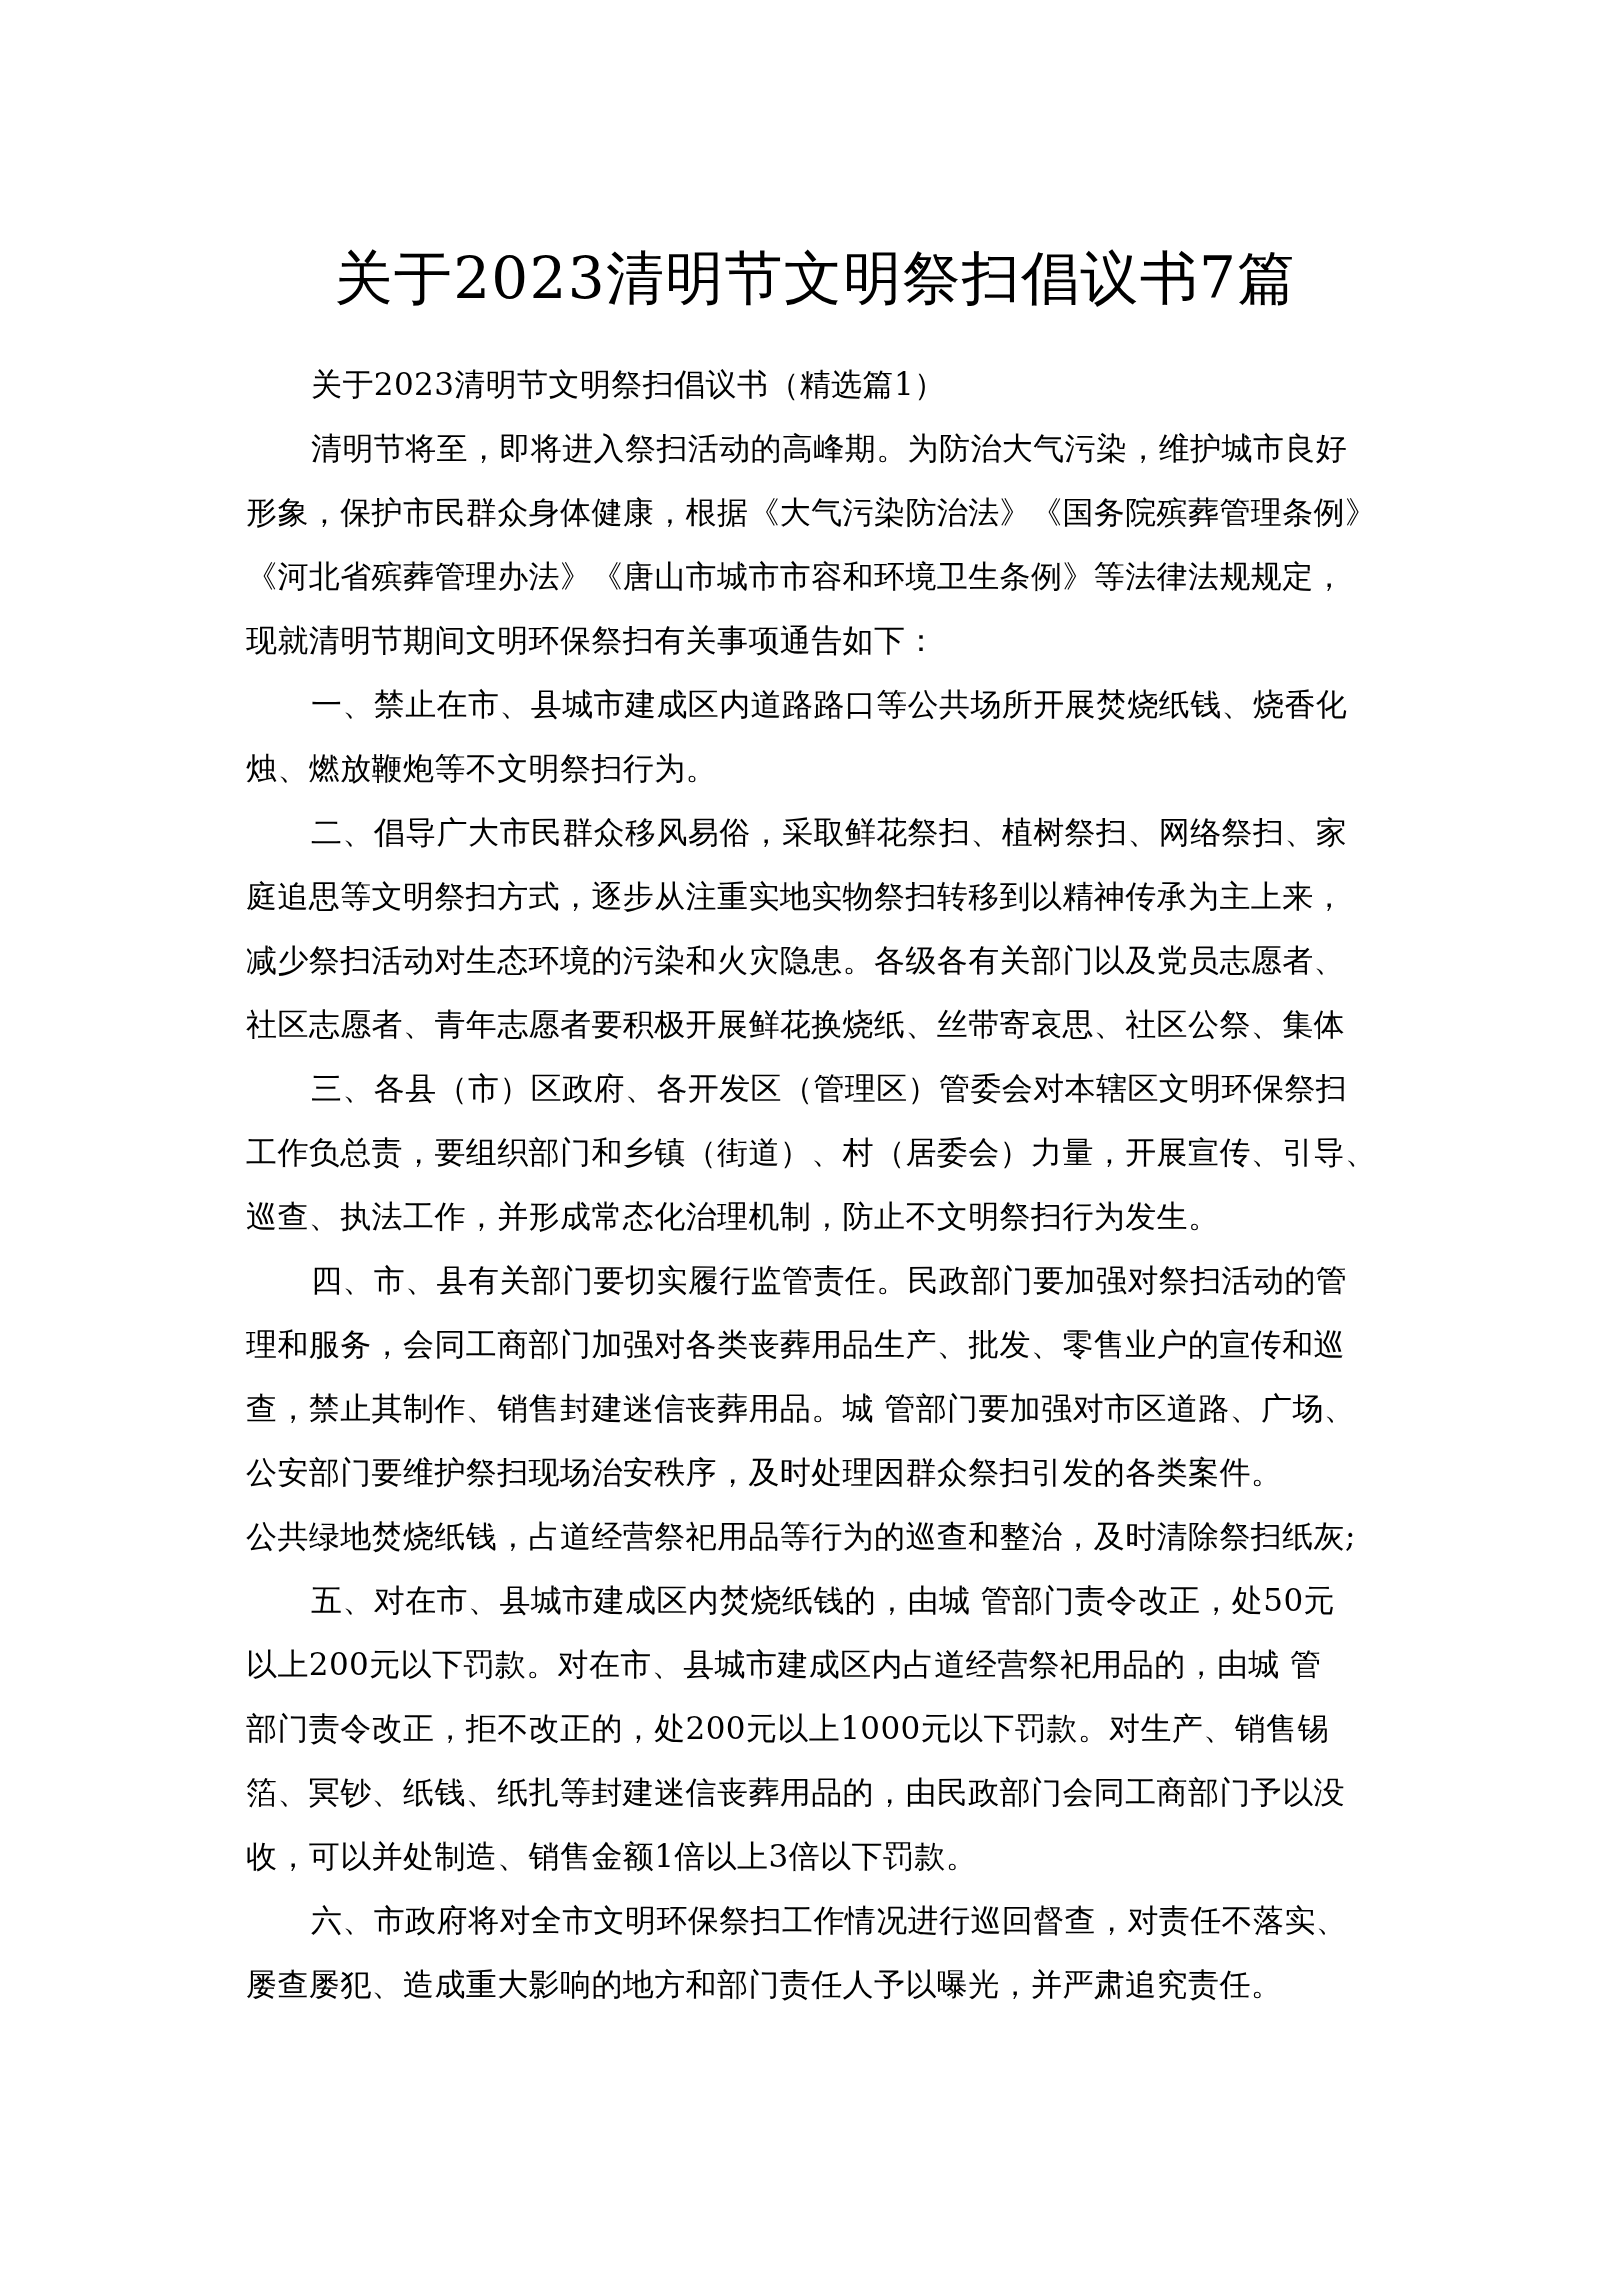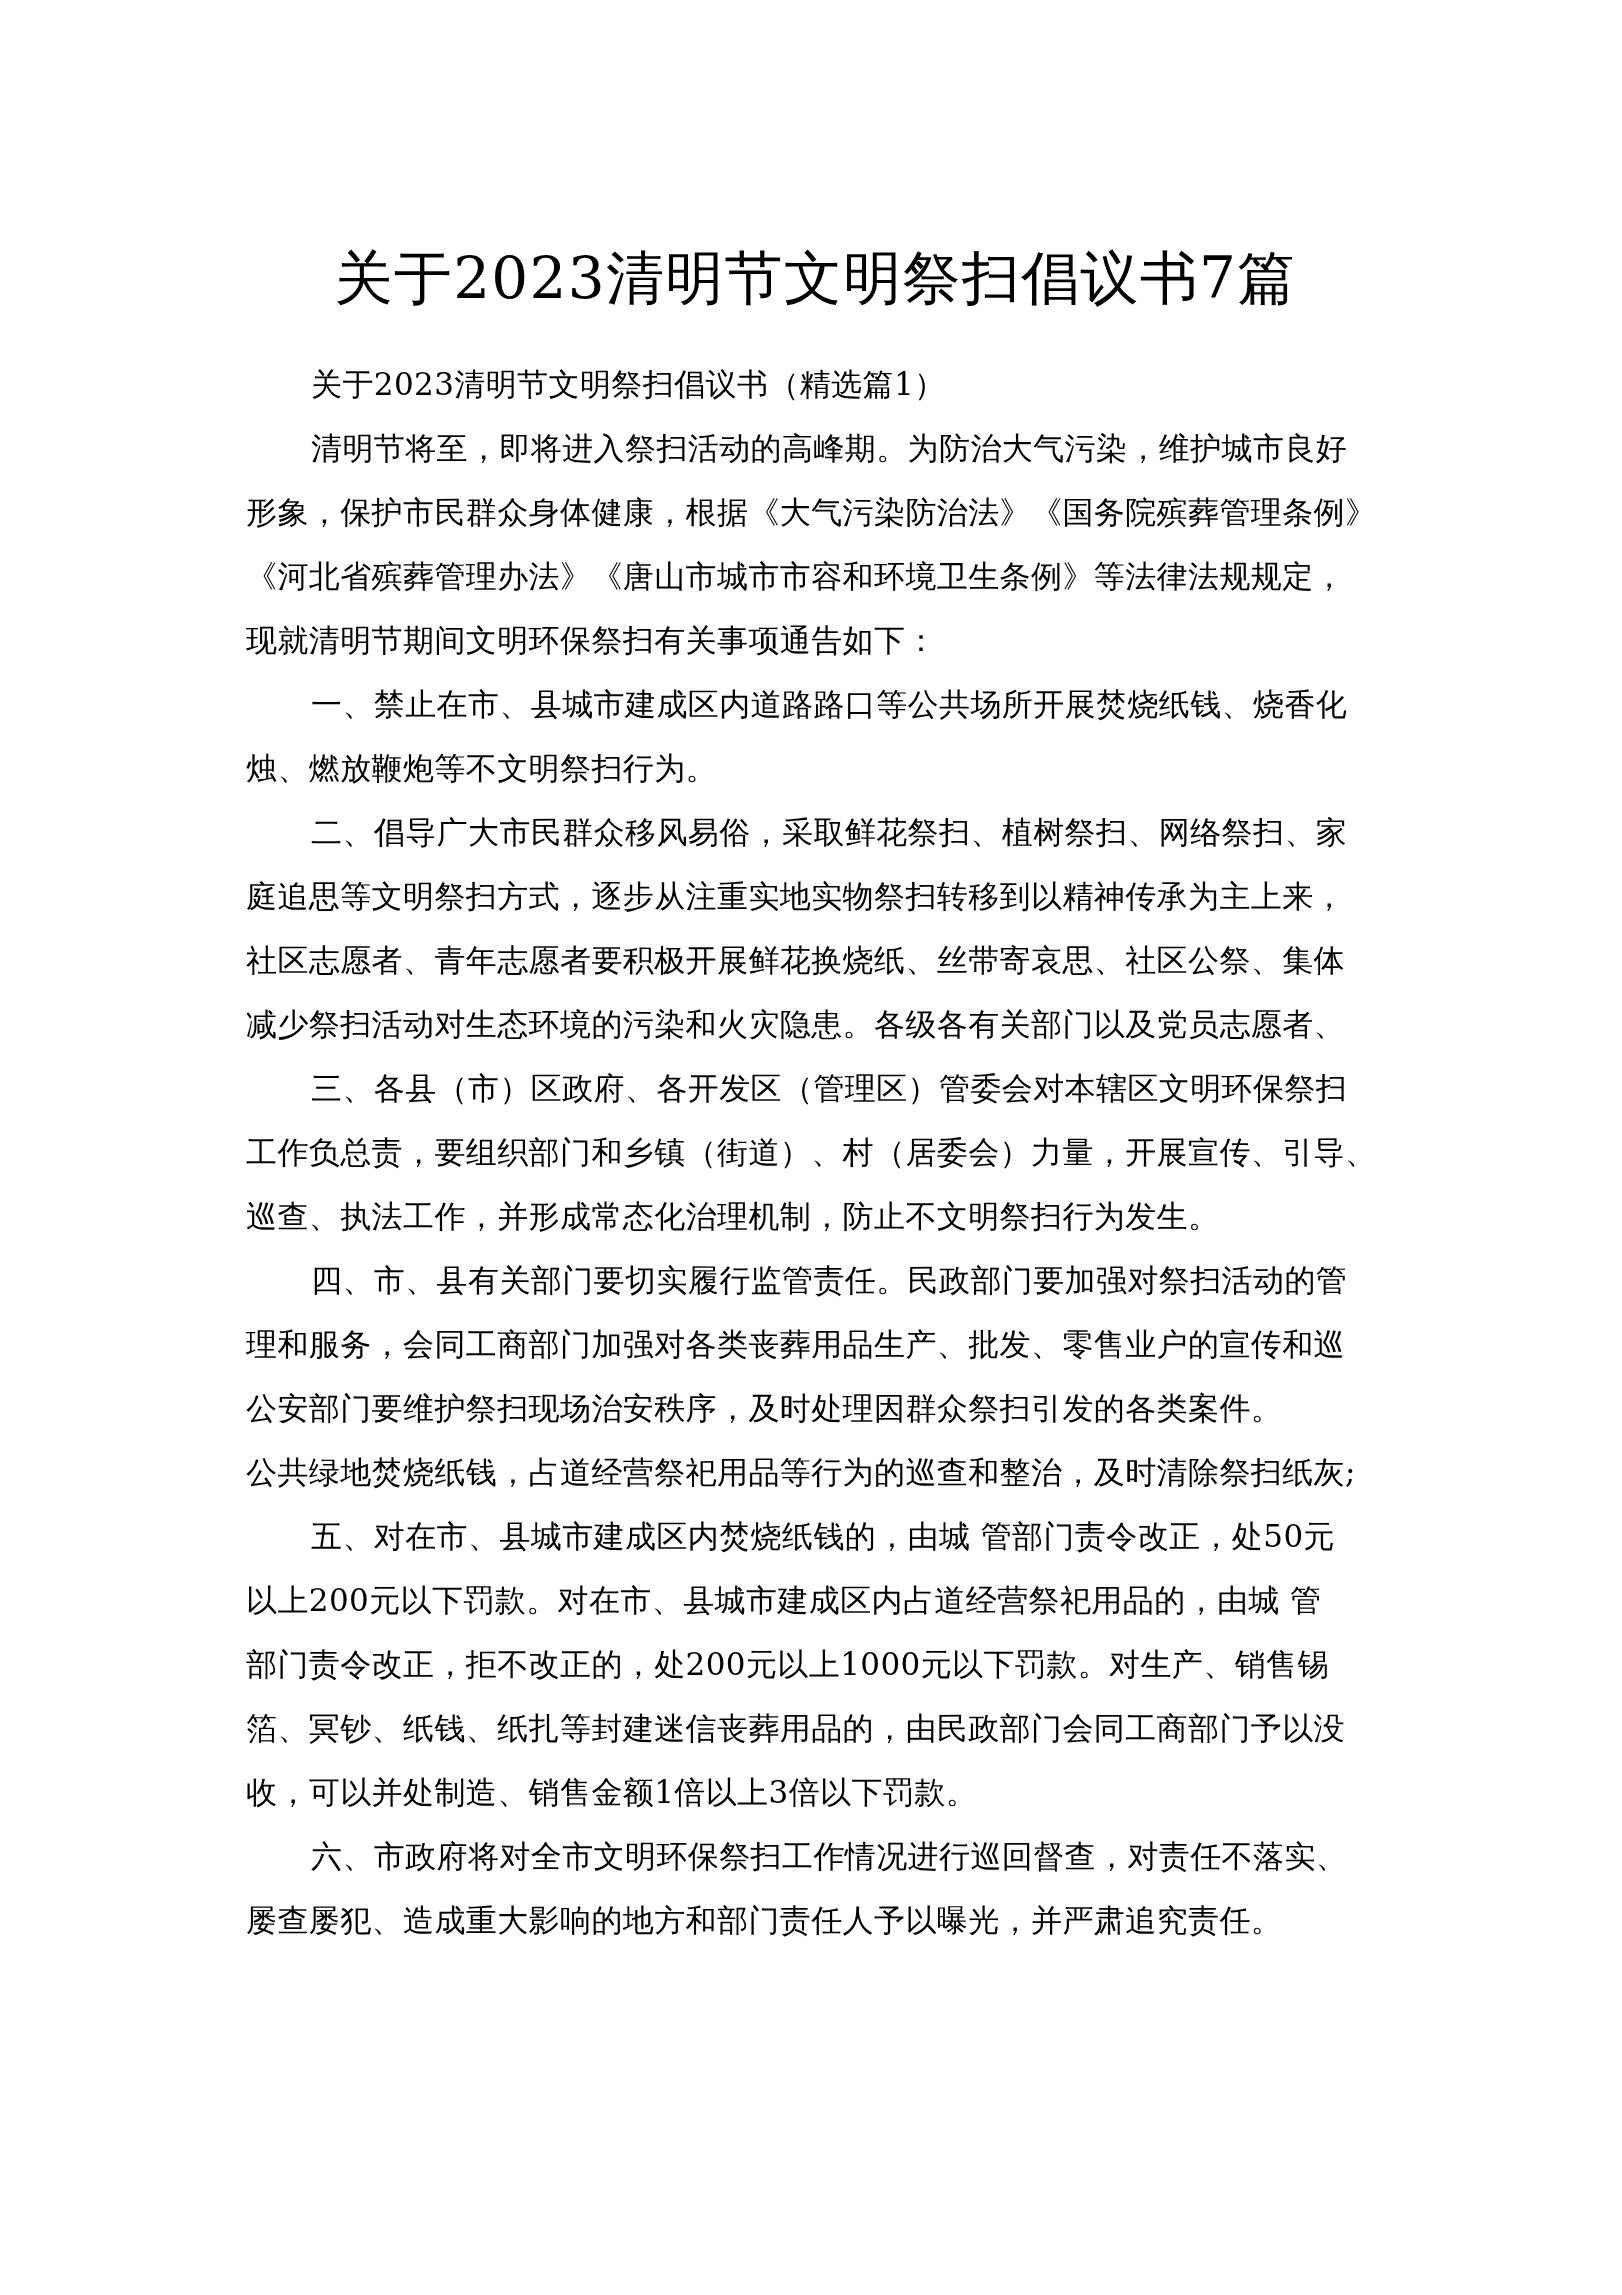--- a/index.html
+++ b/index.html
@@ -72,33 +72,34 @@
     </div>
 
     <div>
       <span class="line indent">一、禁止在市、县城市建成区内道路路口等公共场所开展焚烧纸钱、烧香化</span>
       <span class="line">烛、燃放鞭炮等不文明祭扫行为。</span>
     </div>
 
     <div>
       <span class="line indent">二、倡导广大市民群众移风易俗，采取鲜花祭扫、植树祭扫、网络祭扫、家</span>
       <span class="line">庭追思等文明祭扫方式，逐步从注重实地实物祭扫转移到以精神传承为主上来，</span>
+      <span class="line">减少祭扫活动对生态环境的污染和火灾隐患。各级各有关部门以及党员志愿者、</span>
       <span class="line">社区志愿者、青年志愿者要积极开展鲜花换烧纸、丝带寄哀思、社区公祭、集体</span>
-      <span class="line">减少祭扫活动对生态环境的污染和火灾隐患。各级各有关部门以及党员志愿者、</span>
     </div>
 
     <div>
       <span class="line indent">三、各县（市）区政府、各开发区（管理区）管委会对本辖区文明环保祭扫</span>
       <span class="line">工作负总责，要组织部门和乡镇（街道）、村（居委会）力量，开展宣传、引导、</span>
       <span class="line">巡查、执法工作，并形成常态化治理机制，防止不文明祭扫行为发生。</span>
     </div>
 
     <div>
       <span class="line indent">四、市、县有关部门要切实履行监管责任。民政部门要加强对祭扫活动的管</span>
       <span class="line">理和服务，会同工商部门加强对各类丧葬用品生产、批发、零售业户的宣传和巡</span>
+      <span class="line">查，禁止其制作、销售封建迷信丧葬用品。城 管部门要加强对市区道路、广场、</span>
       <span class="line">公安部门要维护祭扫现场治安秩序，及时处理因群众祭扫引发的各类案件。</span>
       <span class="line">公共绿地焚烧纸钱，占道经营祭祀用品等行为的巡查和整治，及时清除祭扫纸灰;</span>
     </div>
 
     <div>
       <span class="line indent">五、对在市、县城市建成区内焚烧纸钱的，由城 管部门责令改正，处50元</span>
       <span class="line">以上200元以下罚款。对在市、县城市建成区内占道经营祭祀用品的，由城 管</span>
       <span class="line">部门责令改正，拒不改正的，处200元以上1000元以下罚款。对生产、销售锡</span>
       <span class="line">箔、冥钞、纸钱、纸扎等封建迷信丧葬用品的，由民政部门会同工商部门予以没</span>
       <span class="line">收，可以并处制造、销售金额1倍以上3倍以下罚款。</span>

